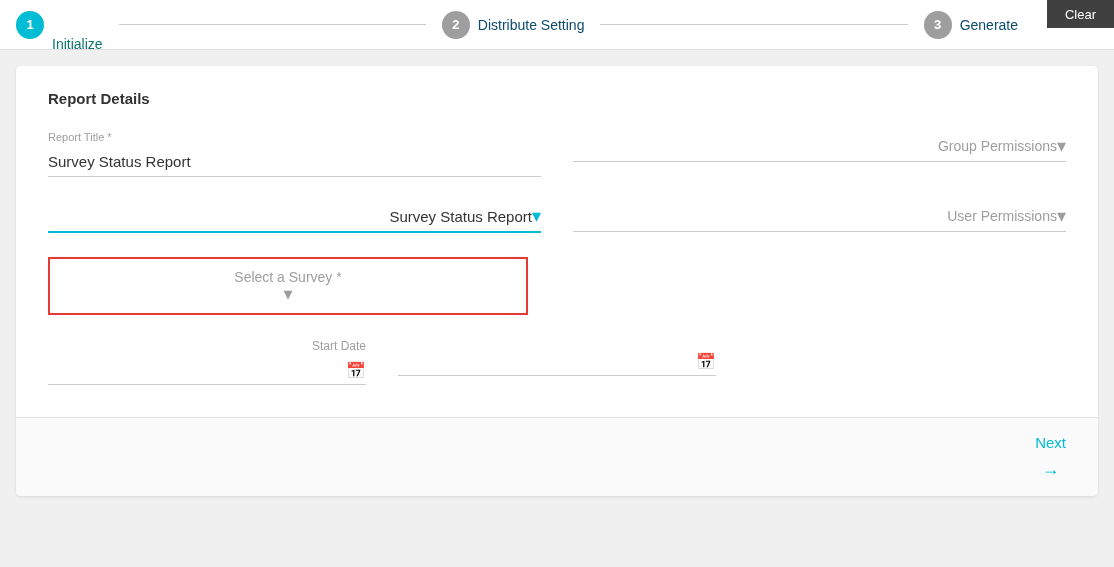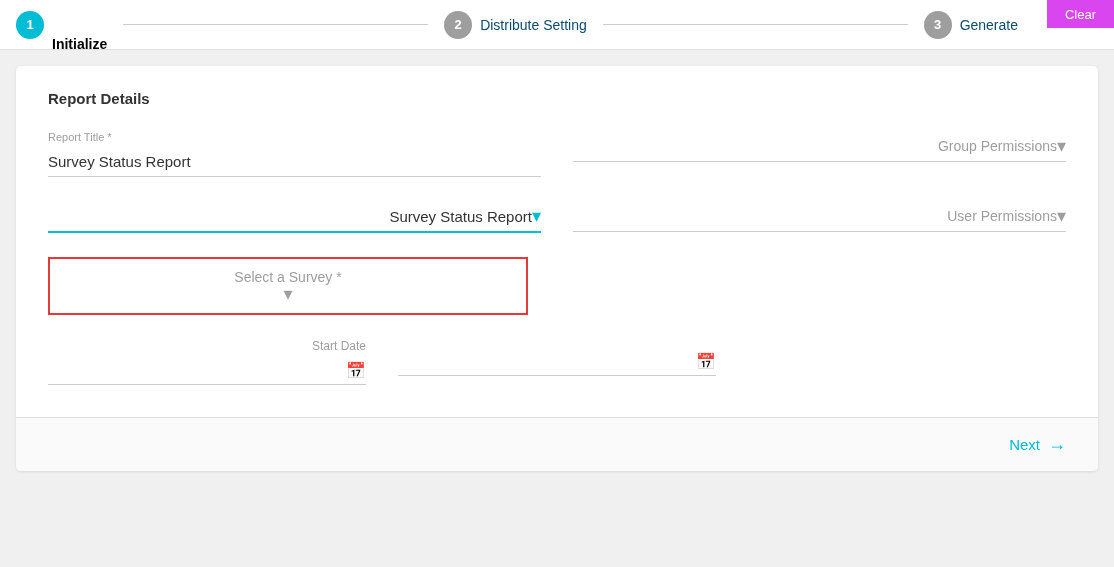--- a/index.html
+++ b/index.html
@@ -18,21 +18,21 @@
       padding: 0 16px;
       height: 50px;
       position: relative;
       border-bottom: 1px solid #e0e0e0;
     }
 
     .clear-btn {
       position: absolute;
       right: 0;
       top: 0;
-      background: #d946ef;
+      background: #404040;
       color: #fff;
       border: none;
       padding: 6px 18px;
       font-size: 13px;
       cursor: pointer;
       height: 28px;
       display: flex;
       align-items: center;
     }
 
@@ -69,22 +69,22 @@
     .step-circle.inactive {
       background: #9e9e9e;
     }
 
     .step-label {
       font-size: 14px;
       color: #0c4a6e;
     }
 
     .step-label.active {
-      color: #000000;
-      font-weight: 700;
+      color: #0f766e;
+      font-weight: 400;
       margin-top: 38px;
     }
 
     .step-line {
       flex: 1;
       height: 1px;
       background: #ccc;
       margin: 0 16px;
     }
 
@@ -247,20 +247,21 @@
 
     .next-btn {
       background: transparent;
       border: none;
       color: #00bcd4;
       font-size: 15px;
       cursor: pointer;
       display: flex;
       align-items: center;
       gap: 8px;
+      flex-direction: column;
     }
 
     .next-arrow {
       font-size: 18px;
     }
   </style>
 </head>
 <body>
 
 <div class="top-bar">

